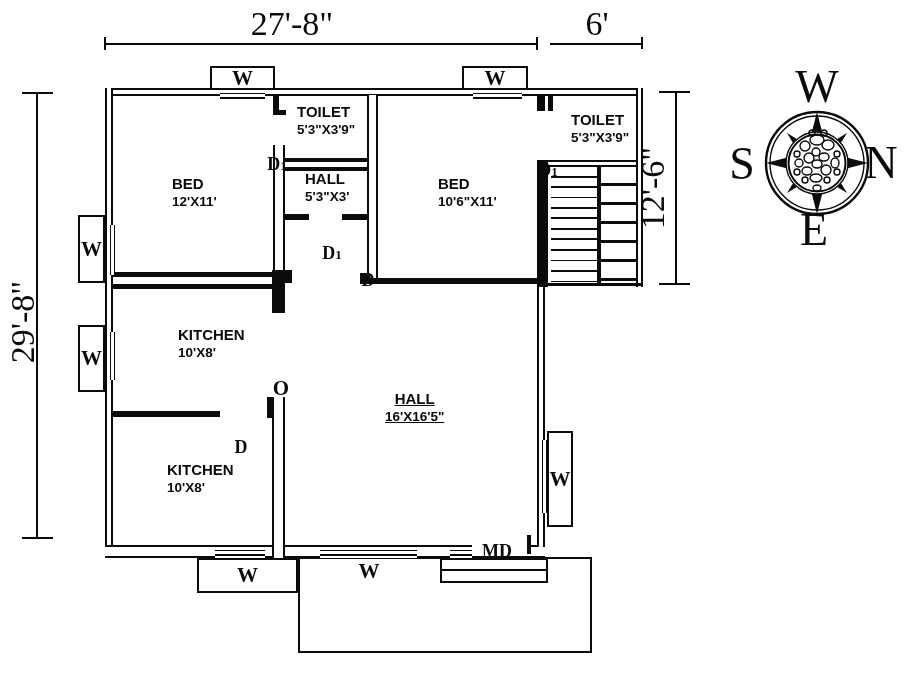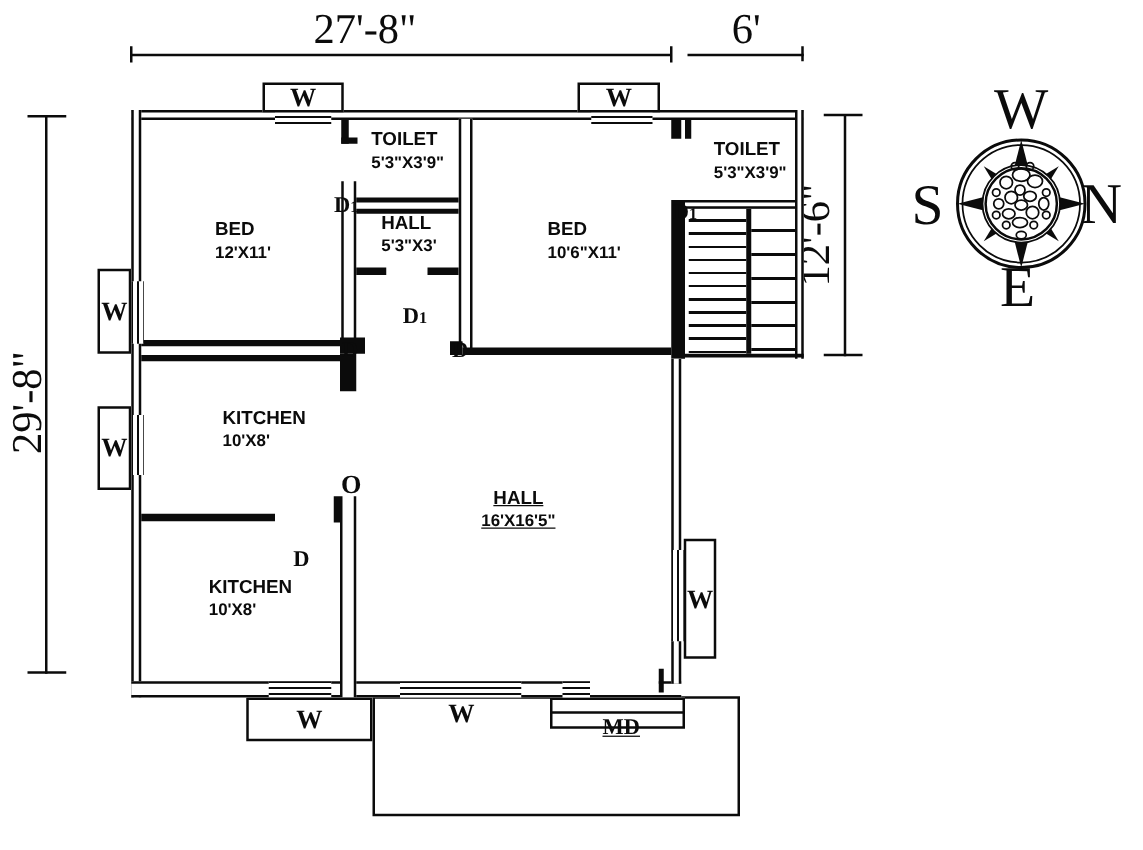--- a/index.html
+++ b/index.html
@@ -157,21 +157,21 @@
   <div class="abs dlab" style="left:277px;top:132px;">
     <span>D</span><span class="sub">1</span></div>
   <div class="abs dlab" style="left:332px;top:221px;">
     <span>D</span><span class="sub">1</span></div>
   <div class="abs dlab" style="left:548px;top:138px;">
     <span>D</span><span class="sub">1</span></div>
   <div class="abs dlab" style="left:280px;top:248px;">D</div>
   <div class="abs dlab" style="left:368px;top:248px;">D</div>
   <div class="abs dlab" style="left:241px;top:415px;">D</div>
   <div class="abs dlab olab" style="left:281px;top:356px;">O</div>
-  <div class="abs dlab" style="left:497px;top:550px;text-decoration:underline;">MD</div>
+  <div class="abs dlab" style="left:497px;top:519px;text-decoration:underline;">MD</div>
 
   <svg class="abs" style="left:727px;top:68px;" width="180" height="190" viewBox="0 0 180 190">
     <g stroke="#0b0b0b" fill="none">
       <circle cx="90" cy="95" r="51" stroke-width="2.4"></circle>
       <circle cx="90" cy="95" r="47" stroke-width="1.4"></circle>
     </g>
     <g fill="#0b0b0b" stroke="none">
       <polygon points="90,44 99,79 90,95 81,79"></polygon>
       <polygon points="90,146 99,111 90,95 81,111"></polygon>
       <polygon points="39,95 74,86 90,95 74,104"></polygon>

